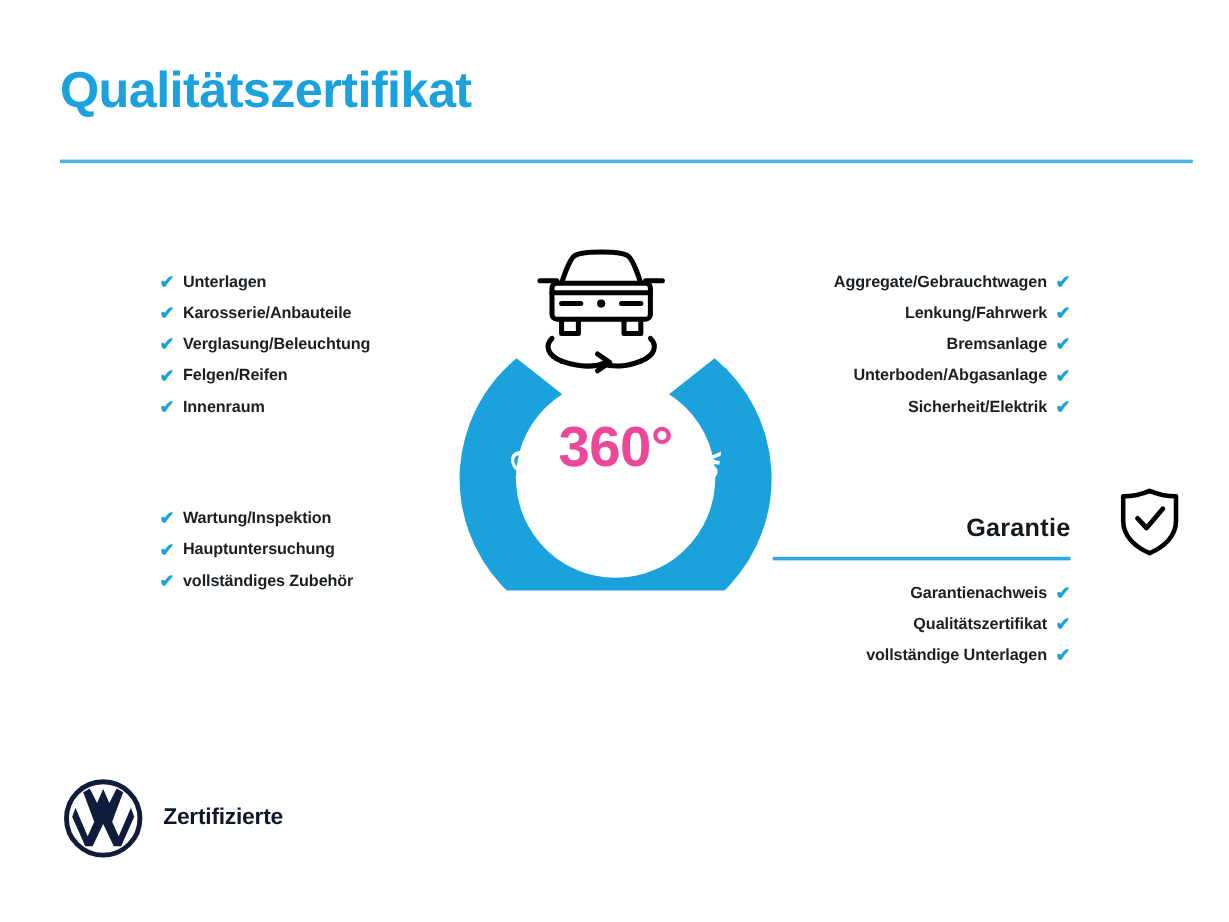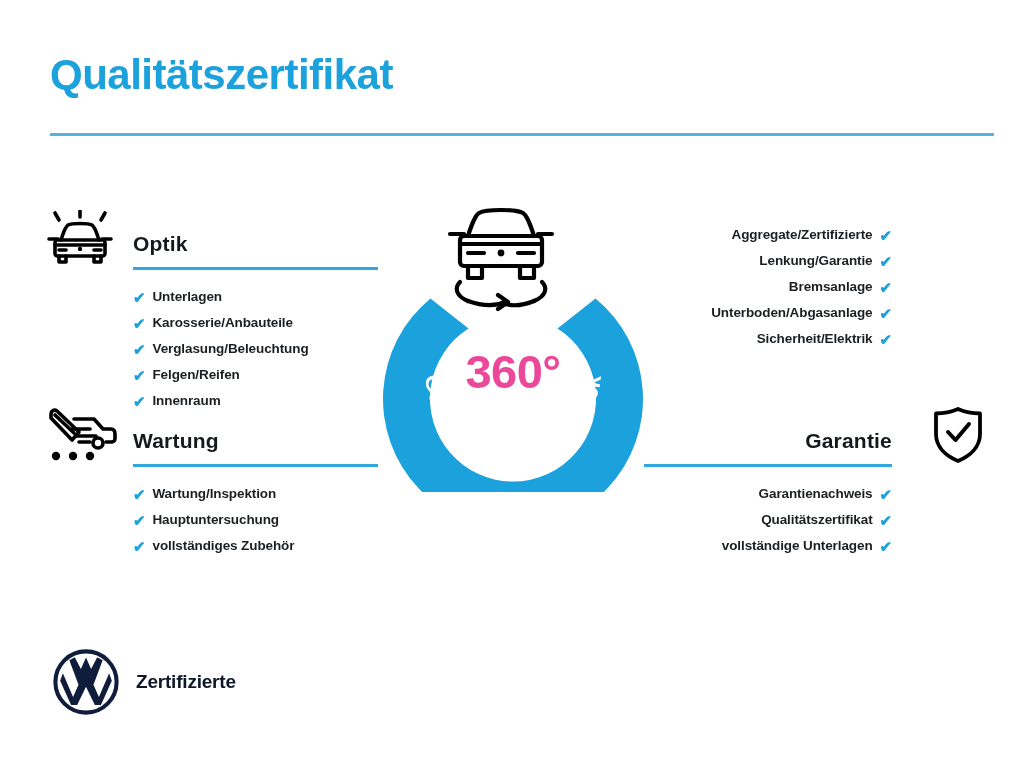--- a/index.html
+++ b/index.html
@@ -151,41 +151,20 @@
 </style>
 </head>
 <body>
 
 <div class="page">
 
   <div class="page-title">Qualitätszertifikat</div>
   <div class="title-rule"></div>
 
   <div class="section left sec-optik">
-    <div class="sec-head">
-      <div class="sec-icon">
-        <svg width="68" height="56" viewBox="0 0 68 56" fill="none" stroke="#000" stroke-width="3.6" stroke-linecap="round" stroke-linejoin="round">
-          <path d="M13 10 L9 3"></path>
-            <path d="M34 7 L34 0.5"></path>
-            <path d="M55 10 L59 3"></path>
-          <path d="M15 30 C15 30 19 17 22 15 C26 13 42 13 46 15 C49 17 53 30 53 30"></path>
-          <rect x="9" y="30" width="50" height="16" rx="2.5"></rect>
-          <path d="M9 35 L59 35"></path>
-          <path d="M3 29 L12 29"></path>
-            <path d="M56 29 L65 29"></path>
-          <path d="M13 46 L13 52 L20 52 L20 46"></path>
-          <path d="M48 46 L48 52 L55 52 L55 46"></path>
-          <circle cx="34" cy="39" r="2.2" fill="#000" stroke="none"></circle>
-          <path d="M13 40 L20 40"></path>
-            <path d="M48 40 L55 40"></path>
-        </svg>
-      </div>
-      <div class="sec-title">Optik</div>
-      <div class="sec-underline"></div>
-    </div>
     <ul class="sec-list">
       <li>
           <span class="chk">✔</span>
           <span>Unterlagen</span>
         </li>
       <li>
           <span class="chk">✔</span>
           <span>Karosserie/Anbauteile</span>
         </li>
       <li>
@@ -197,62 +176,44 @@
           <span>Felgen/Reifen</span>
         </li>
       <li>
           <span class="chk">✔</span>
           <span>Innenraum</span>
         </li>
     </ul>
   </div>
 
   <div class="section left sec-wartung">
-    <div class="sec-head">
-      <div class="sec-icon">
-        <svg width="72" height="56" viewBox="0 0 72 56" fill="none" stroke="#000" stroke-width="3.6" stroke-linecap="round" stroke-linejoin="round">
-          <path d="M5 7 C5 4 8 2 11 4 L33 25 L26 33 L5 11 Z"></path>
-          <path d="M9 8 L28 26"></path>
-          <path d="M28 12 L48 12 L57 22 L65 22 C68 22 69 24 69 27 L69 32 C69 34 67 35 65 35 L60 35"></path>
-          <path d="M44 35 L33 35"></path>
-          <path d="M26 22 L44 22"></path>
-          <path d="M30 29 L50 29"></path>
-          <circle cx="52" cy="36" r="5"></circle>
-          <circle cx="10" cy="49" r="4.2" fill="#000" stroke="none"></circle>
-          <circle cx="27" cy="49" r="4.2" fill="#000" stroke="none"></circle>
-          <circle cx="44" cy="49" r="4.2" fill="#000" stroke="none"></circle>
-        </svg>
-      </div>
-      <div class="sec-title">Wartung</div>
-      <div class="sec-underline"></div>
-    </div>
     <ul class="sec-list">
       <li>
           <span class="chk">✔</span>
           <span>Wartung/Inspektion</span>
         </li>
       <li>
           <span class="chk">✔</span>
           <span>Hauptuntersuchung</span>
         </li>
       <li>
           <span class="chk">✔</span>
           <span>vollständiges Zubehör</span>
         </li>
     </ul>
   </div>
 
   <div class="section right sec-technik">
     <ul class="sec-list">
       <li>
-          <span>Aggregate/Zertifizierte</span>
-          <span class="chk">✔</span>
-        </li>
-      <li>
-          <span>Lenkung/Garantie</span>
+          <span>Aggregate/Gebrauchtwagen</span>
+          <span class="chk">✔</span>
+        </li>
+      <li>
+          <span>Lenkung/Fahrwerk</span>
           <span class="chk">✔</span>
         </li>
       <li>
           <span>Bremsanlage</span>
           <span class="chk">✔</span>
         </li>
       <li>
           <span>Unterboden/Abgasanlage</span>
           <span class="chk">✔</span>
         </li>

